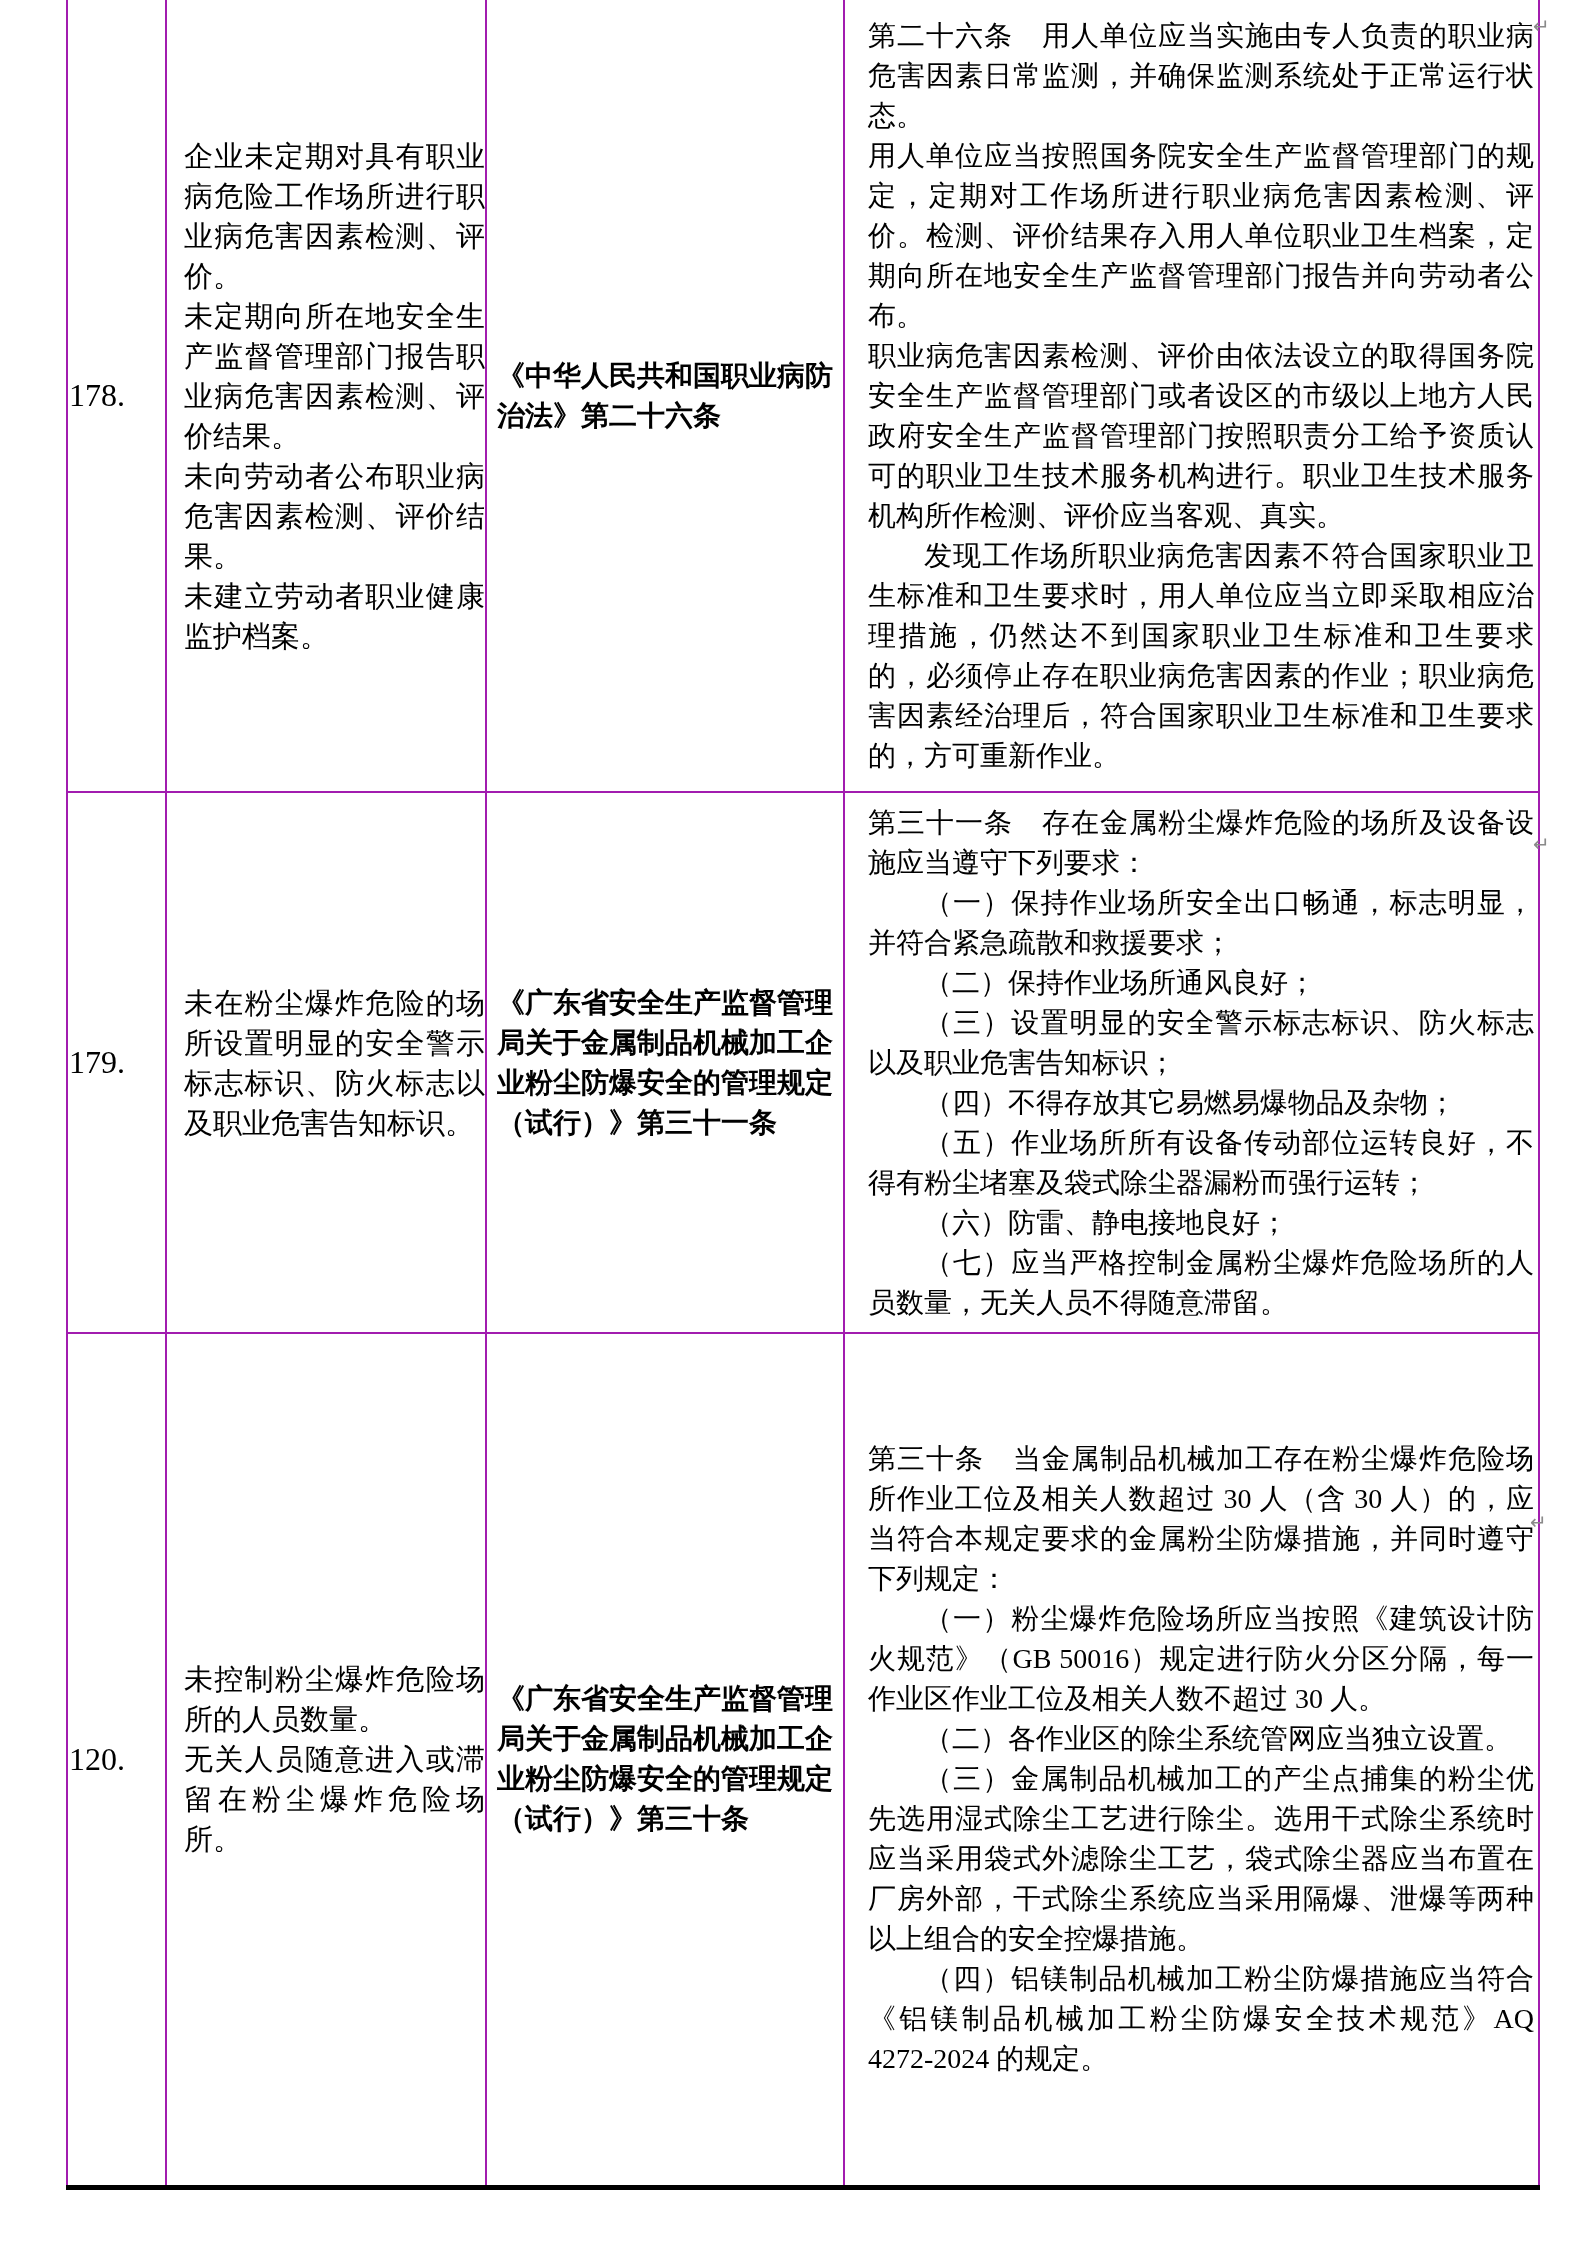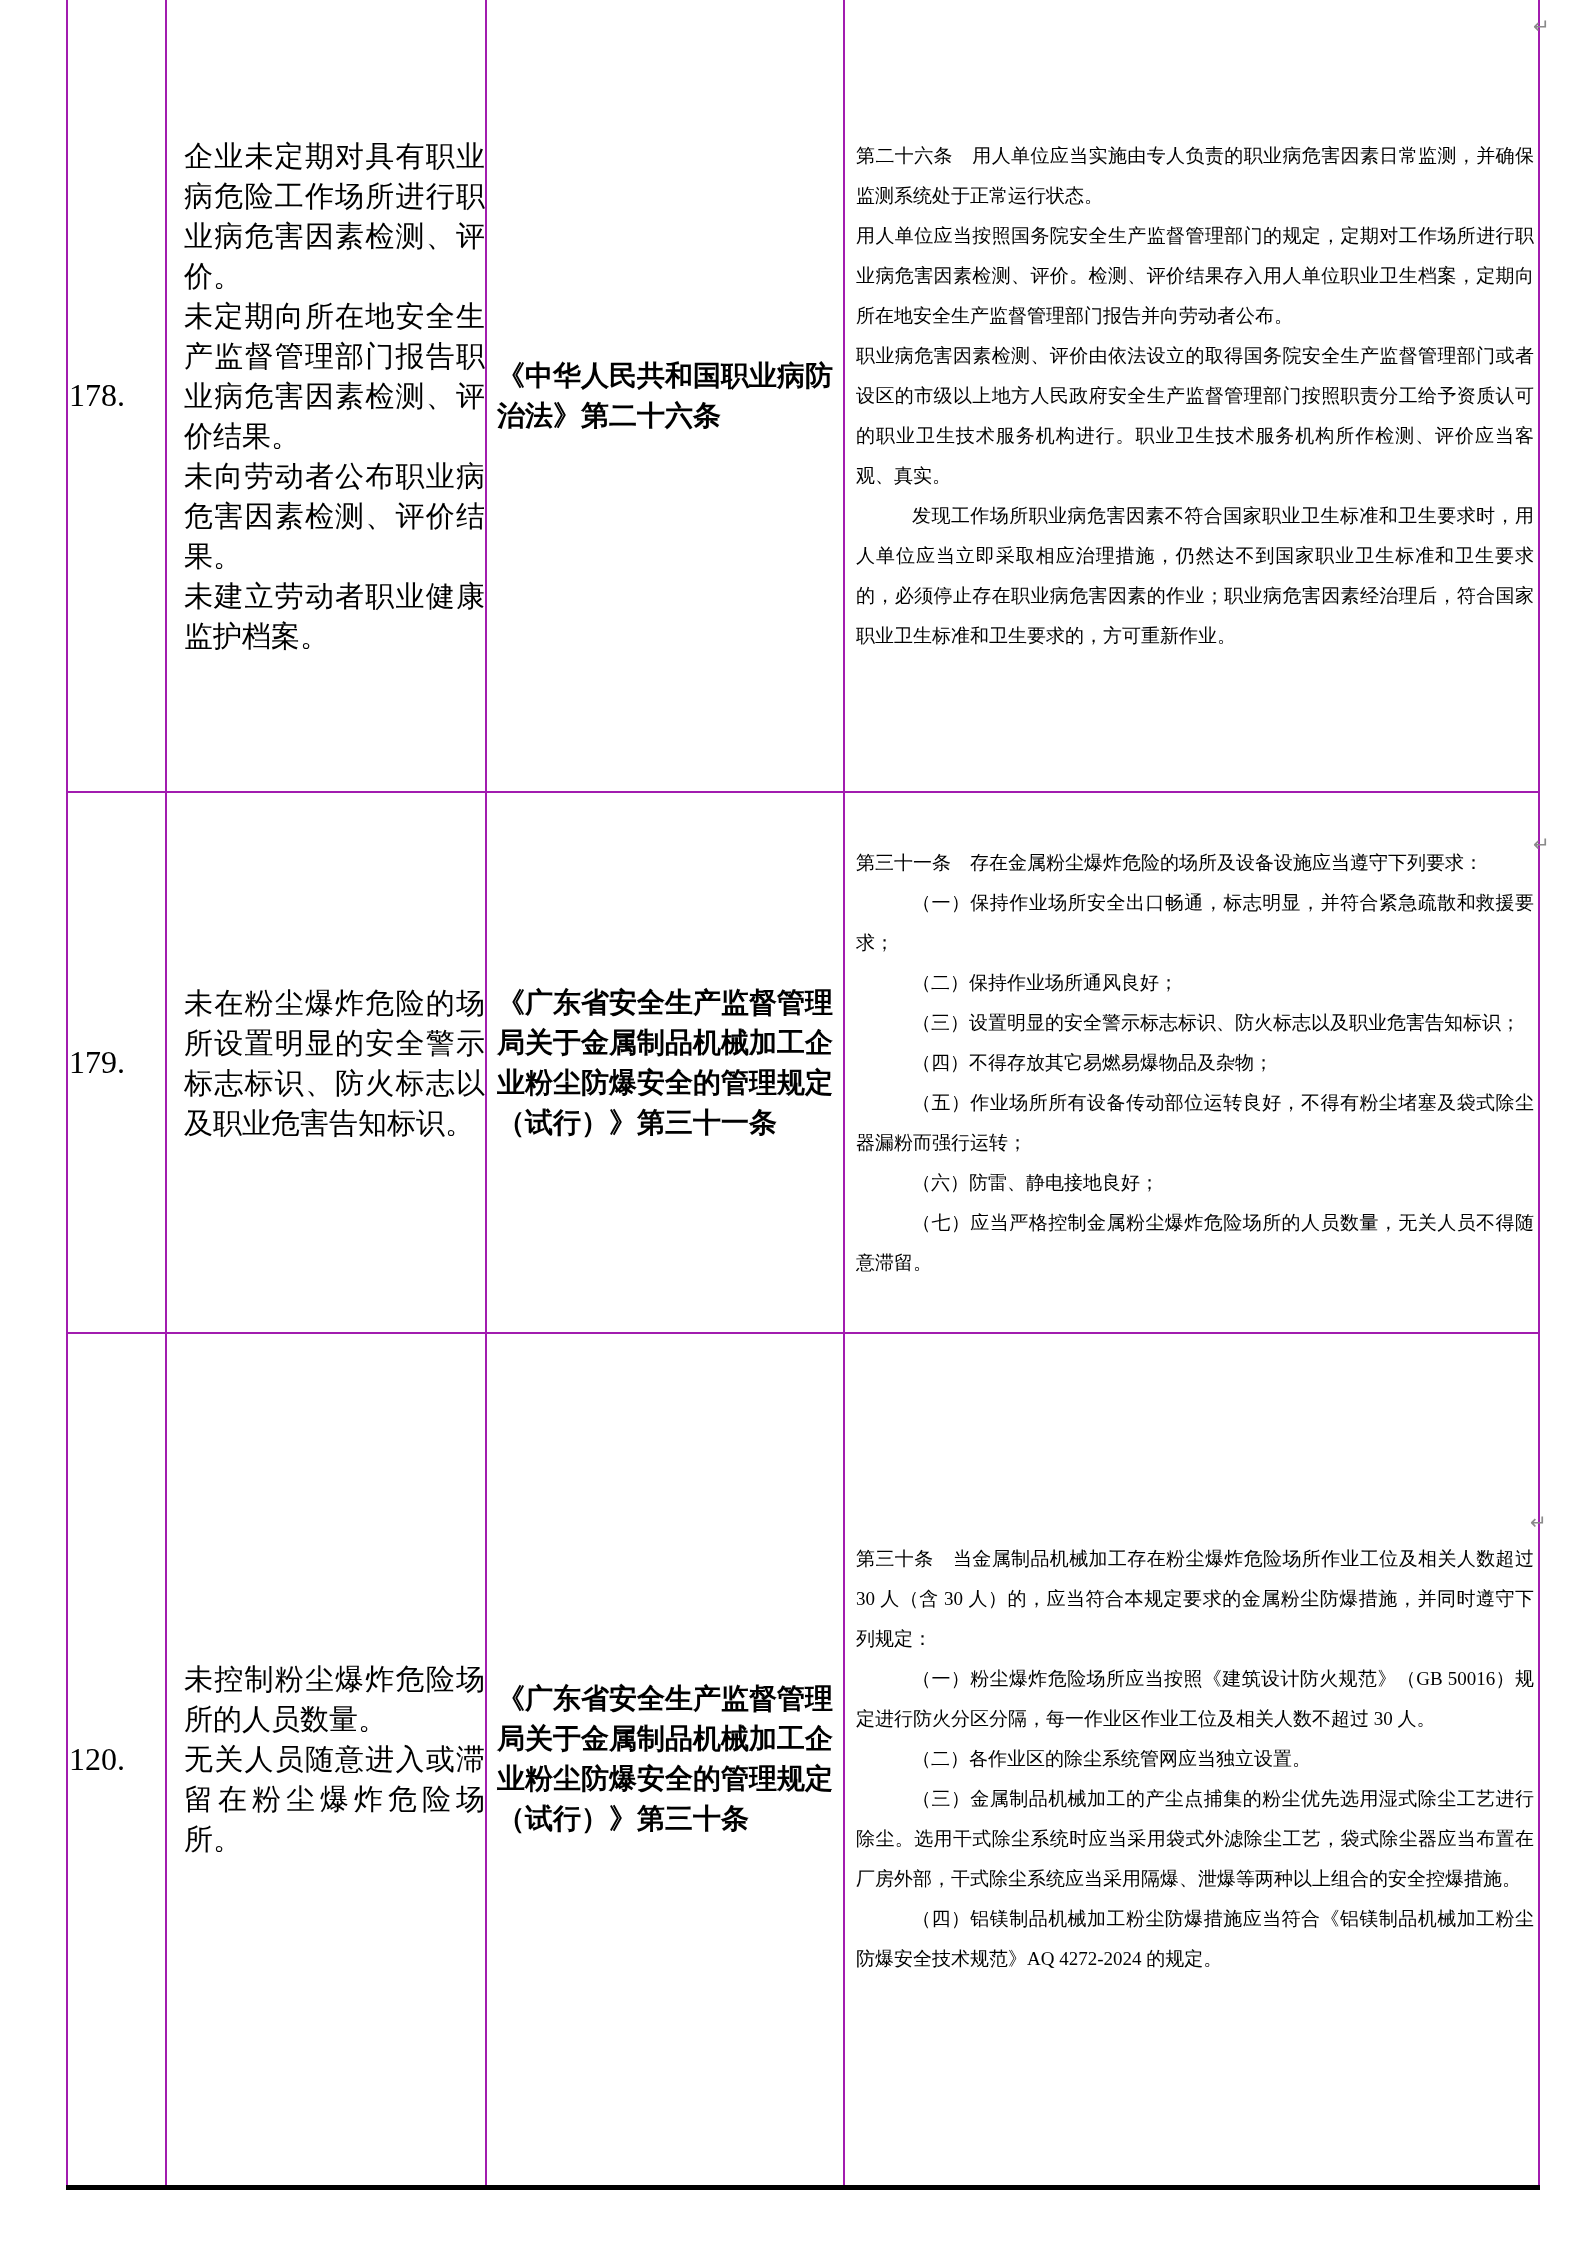--- a/index.html
+++ b/index.html
@@ -41,22 +41,22 @@
     margin-left:17px;
   }
   td.cell-basis{
     padding:0 6px 0 10px;
     font-size:28px;
     line-height:40px;
     text-align:left;
     font-weight:bold;
   }
   td.cell-provision{
-    padding:0 4px 0 11px;
-    font-size:19px;
+    padding:0 4px 0 23px;
+    font-size:28px;
     line-height:40px;
     text-align:justify;
   }
   td p{margin:0;padding:0;}
   td.cell-provision p.ind{text-indent:56px;}
 
   .retmark{
     position:absolute;
     color:#8a8a8a;
     font-size:20px;

